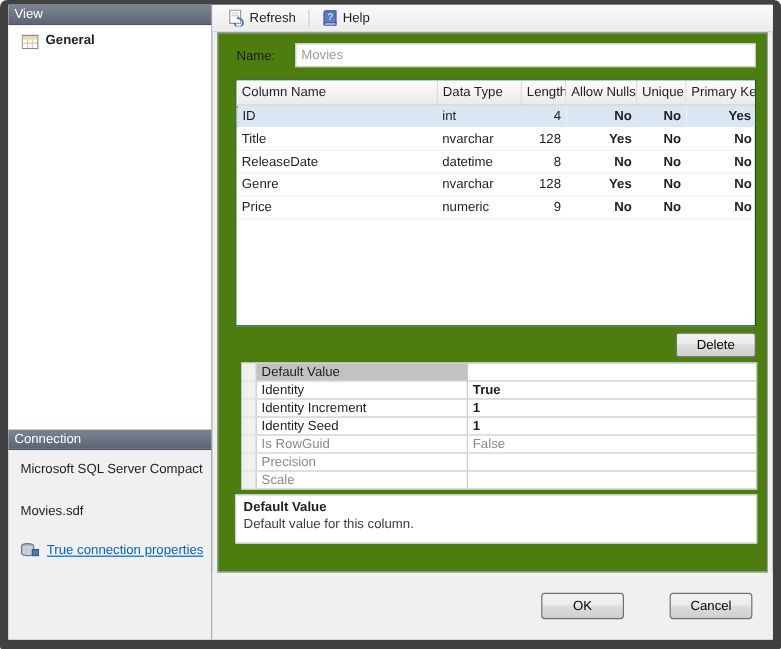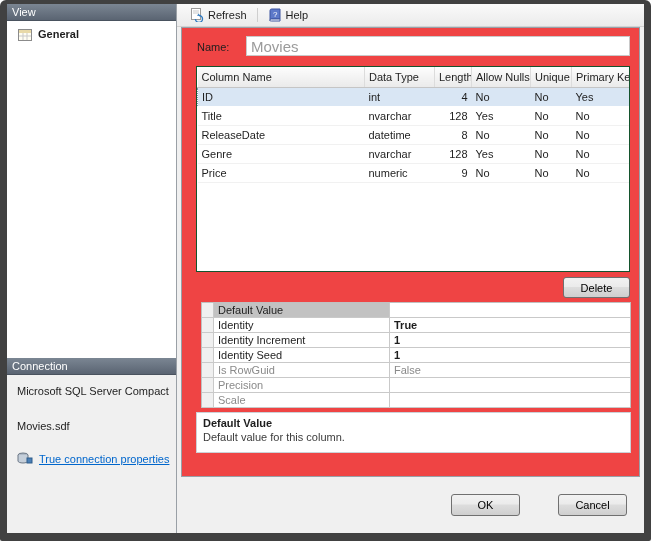--- a/index.html
+++ b/index.html
@@ -72,43 +72,43 @@
   .toolbar {
     height:23px; flex:0 0 23px;
     background:linear-gradient(#fafafa,#ebebeb);
     border-bottom:1px solid #d2d2d2;
     display:flex; align-items:center; padding-left:7px;
   }
   .tool-btn { display:inline-flex; align-items:center; padding:2px 5px; border:1px solid transparent; border-radius:2px; cursor:default; }
   .tool-btn .icon { width:14px; height:14px; margin-right:4px; }
   .tool-sep { width:1px; height:14px; background:#cfcfcf; margin:0 4px; }
 
-  .content { flex:1; margin:0 4px; background:#ef4444; border:1px solid #98a0a8; position:relative; }
+  .content { flex:1; margin:0 4px; background:#4d7c0f; border:1px solid #98a0a8; position:relative; }
 
   .name-label { position:absolute; left:15px; top:13px; }
   .name-input {
     position:absolute; left:64px; top:8px; width:384px; height:20px;
     border:1px solid #c9c9c9; background:#ffffff; color:#9b9b9b;
-    font-family:"Liberation Sans", sans-serif; font-size:15px; padding:0 4px;
+    font-family:"Liberation Sans", sans-serif; font-size:11px; padding:0 4px;
   }
 
   
   .grid-box { position:absolute; left:14px; top:38px; width:434px; height:206px; border:1px solid #14532d; background:#fff; overflow:hidden; }
   table.grid { border-collapse:collapse; table-layout:fixed; width:433px; font-size:11px; }
   table.grid th {
     height:20px; font-weight:normal; text-align:left;
     background:linear-gradient(#fdfdfd,#eaeaea);
     border-bottom:1px solid #c5c5c5; border-right:1px solid #dcdcdc;
     padding:0 4px; overflow:hidden; white-space:nowrap;
   }
   table.grid td {
     height:19px; padding:0 4px; white-space:nowrap; overflow:hidden;
     border-top:1px solid transparent; border-bottom:1px solid #f1f1f1;
   }
-  .al-r { text-align:right; } .al-c { text-align:left; }
+  .al-r { text-align:right; } .al-c { text-align:right;font-weight:bold; }
   tr.selected td { background:#d9e6f4; border-top:1px dotted #7a8fa5; border-bottom:1px dotted #7a8fa5; }
   tr.selected td:first-child { border-left:1px dotted #7a8fa5; }
   tr.selected td:last-child { border-right:1px dotted #7a8fa5; }
 
   
   .btn {
     border:1px solid #707070; border-radius:3px;
     background:linear-gradient(#f2f2f2,#ebebeb 45%,#dddddd 50%,#cfcfcf);
     font-family:"Liberation Sans", sans-serif; font-size:11px; color:#000;
     display:inline-flex; align-items:center; justify-content:center; cursor:default;

